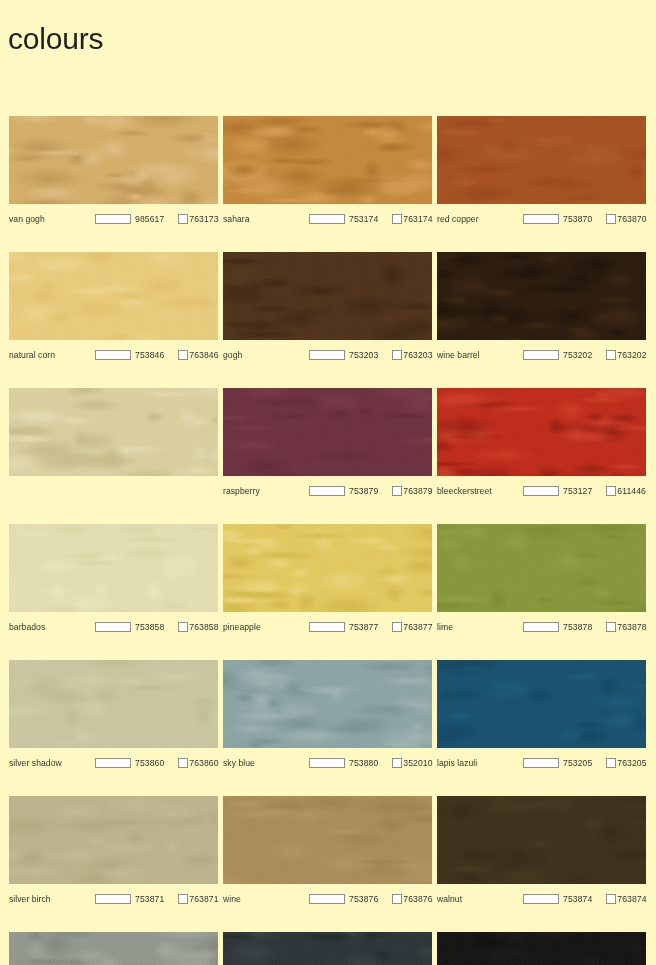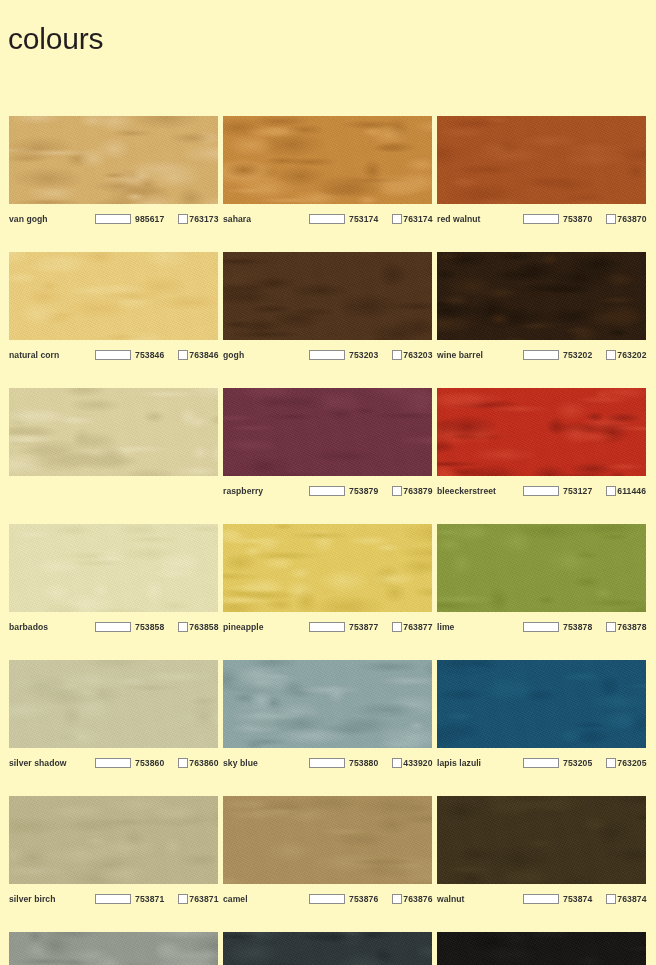--- a/index.html
+++ b/index.html
@@ -37,21 +37,20 @@
     top: 116px;
     width: 638px;
     display: grid;
     grid-template-columns: repeat(3, 209px);
     grid-column-gap: 5px;
     grid-row-gap: 23px;
   }
 
   .swatch-cell {
     width: 209px;
-    font-weight: bold;
   }
 
   .swatch-chip {
     position: relative;
     width: 209px;
     height: 88px;
     overflow: hidden;
   }
 
   .swatch-chip .tex {
@@ -136,21 +135,21 @@
           <span class="box-small"></span>
           <span class="code second">763174</span>
         </div>
       </div>
       <div class="swatch-cell">
         <div class="swatch-chip" style="background: rgb(169, 80, 31);">
           <div class="tex" style="background-image: radial-gradient(11% 13.3% at 27.5% 37.1%, rgb(187, 101, 48) 0%, rgba(0, 0, 0, 0) 72%), radial-gradient(7% 13.9% at 95.2% 63%, rgb(141, 63, 21) 0%, rgba(0, 0, 0, 0) 72%), radial-gradient(19.9% 11.3% at 53.4% 28.1%, rgb(187, 101, 48) 0%, rgba(0, 0, 0, 0) 72%), radial-gradient(19.1% 12.3% at 62.5% 77.5%, rgb(141, 63, 21) 0%, rgba(0, 0, 0, 0) 72%), radial-gradient(11.1% 9.2% at 13.4% 75.2%, rgb(187, 101, 48) 0%, rgba(0, 0, 0, 0) 72%), radial-gradient(17.1% 20% at 1.1% 42.9%, rgb(141, 63, 21) 0%, rgba(0, 0, 0, 0) 72%), radial-gradient(24.2% 12.5% at 35.9% 44.8%, rgb(187, 101, 48) 0%, rgba(0, 0, 0, 0) 72%), radial-gradient(10.1% 14.5% at 31.7% 37.4%, rgb(141, 63, 21) 0%, rgba(0, 0, 0, 0) 72%), radial-gradient(20.3% 10.3% at 72.1% 100.1%, rgb(187, 101, 48) 0%, rgba(0, 0, 0, 0) 72%), radial-gradient(19.7% 8.6% at 17% 8.3%, rgb(141, 63, 21) 0%, rgba(0, 0, 0, 0) 72%), radial-gradient(17.2% 8.6% at 11.5% 18.8%, rgb(187, 101, 48) 0%, rgba(0, 0, 0, 0) 72%), radial-gradient(22.7% 8.9% at 23.6% 60.9%, rgb(141, 63, 21) 0%, rgba(0, 0, 0, 0) 72%), radial-gradient(18.9% 11.1% at 75.1% 37.2%, rgb(187, 101, 48) 0%, rgba(0, 0, 0, 0) 72%), radial-gradient(25.8% 18.1% at 22.2% 88.8%, rgb(141, 63, 21) 0%, rgba(0, 0, 0, 0) 72%), radial-gradient(17.7% 10.5% at 29.1% 98.9%, rgb(187, 101, 48) 0%, rgba(0, 0, 0, 0) 72%), radial-gradient(15.2% 14.9% at 71.6% 96.9%, rgb(141, 63, 21) 0%, rgba(0, 0, 0, 0) 72%), radial-gradient(9.2% 5.6% at 28.9% 4.7%, rgb(187, 101, 48) 0%, rgba(0, 0, 0, 0) 72%), radial-gradient(18.6% 9.7% at 53.9% 75.1%, rgb(141, 63, 21) 0%, rgba(0, 0, 0, 0) 72%), radial-gradient(21.8% 14.5% at 75.8% 48.8%, rgb(187, 101, 48) 0%, rgba(0, 0, 0, 0) 72%), radial-gradient(20.7% 13.9% at 101.2% 43.9%, rgb(141, 63, 21) 0%, rgba(0, 0, 0, 0) 72%); opacity: 0.46;"></div>
           <div class="tex" style="background-image: repeating-linear-gradient(27deg, rgba(255, 255, 255, 0.05) 0px, rgba(255, 255, 255, 0.05) 1px, rgba(0, 0, 0, 0.05) 1px, rgba(0, 0, 0, 0.05) 2px), repeating-linear-gradient(117deg, rgba(255, 255, 255, 0.04) 0px, rgba(255, 255, 255, 0.04) 1px, rgba(0, 0, 0, 0.04) 1px, rgba(0, 0, 0, 0.04) 2px); opacity: 0.55;"></div>
         </div>
         <div class="swatch-meta">
-          <span class="swatch-name">red walnut</span>
+          <span class="swatch-name">red copper</span>
           <span class="box-wide"></span>
           <span class="code">753870</span>
           <span class="box-small"></span>
           <span class="code second">763870</span>
         </div>
       </div>
       <div class="swatch-cell">
         <div class="swatch-chip" style="background: rgb(237, 207, 124);">
           <div class="tex" style="background-image: radial-gradient(19.1% 11.9% at 24.6% 10.6%, rgb(246, 227, 164) 0%, rgba(0, 0, 0, 0) 72%), radial-gradient(16.8% 16% at 73% 39%, rgb(221, 185, 95) 0%, rgba(0, 0, 0, 0) 72%), radial-gradient(15.6% 17.9% at 64.4% 101.6%, rgb(246, 227, 164) 0%, rgba(0, 0, 0, 0) 72%), radial-gradient(13.1% 13.2% at 17% 50.8%, rgb(221, 185, 95) 0%, rgba(0, 0, 0, 0) 72%), radial-gradient(14.9% 18.3% at 14% 70.1%, rgb(246, 227, 164) 0%, rgba(0, 0, 0, 0) 72%), radial-gradient(6.1% 10% at 19.5% 39%, rgb(221, 185, 95) 0%, rgba(0, 0, 0, 0) 72%), radial-gradient(15.2% 19.3% at 74.8% 6.2%, rgb(246, 227, 164) 0%, rgba(0, 0, 0, 0) 72%), radial-gradient(12.3% 13% at 43.5% 5%, rgb(221, 185, 95) 0%, rgba(0, 0, 0, 0) 72%), radial-gradient(20.3% 8.5% at 51.7% 41.9%, rgb(246, 227, 164) 0%, rgba(0, 0, 0, 0) 72%), radial-gradient(18.8% 8.8% at 59.4% 50.2%, rgb(221, 185, 95) 0%, rgba(0, 0, 0, 0) 72%), radial-gradient(22.3% 10.6% at 23% 16.9%, rgb(246, 227, 164) 0%, rgba(0, 0, 0, 0) 72%), radial-gradient(11.5% 8.3% at 22.2% 75.7%, rgb(221, 185, 95) 0%, rgba(0, 0, 0, 0) 72%), radial-gradient(17.2% 8.3% at 40.2% 44.1%, rgb(246, 227, 164) 0%, rgba(0, 0, 0, 0) 72%), radial-gradient(18.3% 5.8% at 21.8% 71.2%, rgb(221, 185, 95) 0%, rgba(0, 0, 0, 0) 72%), radial-gradient(13.1% 19.9% at 0.4% 1.6%, rgb(246, 227, 164) 0%, rgba(0, 0, 0, 0) 72%), radial-gradient(23.7% 12.7% at 86.4% 57.3%, rgb(221, 185, 95) 0%, rgba(0, 0, 0, 0) 72%), radial-gradient(13.5% 9.3% at 5.1% 29.2%, rgb(246, 227, 164) 0%, rgba(0, 0, 0, 0) 72%), radial-gradient(18.4% 6% at 55.6% 96.9%, rgb(221, 185, 95) 0%, rgba(0, 0, 0, 0) 72%), radial-gradient(11.7% 16.4% at 59.5% 55.1%, rgb(246, 227, 164) 0%, rgba(0, 0, 0, 0) 72%), radial-gradient(21.2% 15.8% at 42.4% 64.2%, rgb(221, 185, 95) 0%, rgba(0, 0, 0, 0) 72%); opacity: 0.46;"></div>
           <div class="tex" style="background-image: repeating-linear-gradient(27deg, rgba(255, 255, 255, 0.05) 0px, rgba(255, 255, 255, 0.05) 1px, rgba(0, 0, 0, 0.05) 1px, rgba(0, 0, 0, 0.05) 2px), repeating-linear-gradient(117deg, rgba(255, 255, 255, 0.04) 0px, rgba(255, 255, 255, 0.04) 1px, rgba(0, 0, 0, 0.04) 1px, rgba(0, 0, 0, 0.04) 2px); opacity: 0.55;"></div>
@@ -276,21 +275,21 @@
       <div class="swatch-cell">
         <div class="swatch-chip" style="background: rgb(142, 166, 166);">
           <div class="tex" style="background-image: radial-gradient(21.5% 8.4% at 89.5% 23.8%, rgb(168, 188, 187) 0%, rgba(0, 0, 0, 0) 72%), radial-gradient(16.7% 10.4% at 23.8% 2.3%, rgb(116, 144, 143) 0%, rgba(0, 0, 0, 0) 72%), radial-gradient(25.4% 15.9% at 19.3% 25.3%, rgb(168, 188, 187) 0%, rgba(0, 0, 0, 0) 72%), radial-gradient(24.4% 12.8% at 78.6% 56.9%, rgb(116, 144, 143) 0%, rgba(0, 0, 0, 0) 72%), radial-gradient(23.1% 8.1% at 50.2% 34.1%, rgb(168, 188, 187) 0%, rgba(0, 0, 0, 0) 72%), radial-gradient(7.9% 9.8% at 32.8% 28.9%, rgb(116, 144, 143) 0%, rgba(0, 0, 0, 0) 72%), radial-gradient(20% 20.2% at 17.6% 63.1%, rgb(168, 188, 187) 0%, rgba(0, 0, 0, 0) 72%), radial-gradient(6.6% 7% at 14.9% 96.8%, rgb(116, 144, 143) 0%, rgba(0, 0, 0, 0) 72%), radial-gradient(25.2% 13.8% at 42.5% 86.4%, rgb(168, 188, 187) 0%, rgba(0, 0, 0, 0) 72%), radial-gradient(21.5% 9.2% at 80% 7.6%, rgb(116, 144, 143) 0%, rgba(0, 0, 0, 0) 72%), radial-gradient(20.4% 17.7% at 91.3% 51.6%, rgb(168, 188, 187) 0%, rgba(0, 0, 0, 0) 72%), radial-gradient(10.6% 6.6% at 13.6% 59.2%, rgb(116, 144, 143) 0%, rgba(0, 0, 0, 0) 72%), radial-gradient(22.2% 6.5% at 22.9% 63.8%, rgb(168, 188, 187) 0%, rgba(0, 0, 0, 0) 72%), radial-gradient(18% 18.9% at 36.8% 71.8%, rgb(116, 144, 143) 0%, rgba(0, 0, 0, 0) 72%), radial-gradient(17.6% 14.7% at 15.6% 16.5%, rgb(168, 188, 187) 0%, rgba(0, 0, 0, 0) 72%), radial-gradient(15.6% 6.7% at 19.7% 93%, rgb(116, 144, 143) 0%, rgba(0, 0, 0, 0) 72%), radial-gradient(12.5% 5.3% at 24.6% 18.9%, rgb(168, 188, 187) 0%, rgba(0, 0, 0, 0) 72%), radial-gradient(19.3% 16.9% at 13.7% 27.8%, rgb(116, 144, 143) 0%, rgba(0, 0, 0, 0) 72%), radial-gradient(14.8% 20.6% at 35.8% 60.6%, rgb(168, 188, 187) 0%, rgba(0, 0, 0, 0) 72%), radial-gradient(17.5% 19.6% at 20.2% 66.1%, rgb(116, 144, 143) 0%, rgba(0, 0, 0, 0) 72%), radial-gradient(9.2% 7.9% at 77.3% 58.3%, rgb(168, 188, 187) 0%, rgba(0, 0, 0, 0) 72%), radial-gradient(13.4% 10.8% at 36.5% 36%, rgb(116, 144, 143) 0%, rgba(0, 0, 0, 0) 72%), radial-gradient(6.1% 8.4% at 92.7% 74.8%, rgb(168, 188, 187) 0%, rgba(0, 0, 0, 0) 72%), radial-gradient(20.5% 14.3% at 67.7% 73.4%, rgb(116, 144, 143) 0%, rgba(0, 0, 0, 0) 72%), radial-gradient(24.5% 19.9% at 91.1% 88.3%, rgb(168, 188, 187) 0%, rgba(0, 0, 0, 0) 72%), radial-gradient(11.8% 14.4% at 103.7% 10.3%, rgb(116, 144, 143) 0%, rgba(0, 0, 0, 0) 72%), radial-gradient(6.7% 14.7% at 54.3% 38.5%, rgb(168, 188, 187) 0%, rgba(0, 0, 0, 0) 72%), radial-gradient(21.5% 10.7% at 60.9% 79%, rgb(116, 144, 143) 0%, rgba(0, 0, 0, 0) 72%), radial-gradient(7.9% 16.2% at 18.4% 46%, rgb(168, 188, 187) 0%, rgba(0, 0, 0, 0) 72%), radial-gradient(21% 19.9% at 2.3% 22.8%, rgb(116, 144, 143) 0%, rgba(0, 0, 0, 0) 72%), radial-gradient(17.8% 9.7% at 15.4% 77.5%, rgb(168, 188, 187) 0%, rgba(0, 0, 0, 0) 72%), radial-gradient(7.6% 8.6% at 10% 43.1%, rgb(116, 144, 143) 0%, rgba(0, 0, 0, 0) 72%), radial-gradient(16.9% 8.5% at 85.2% 95.7%, rgb(168, 188, 187) 0%, rgba(0, 0, 0, 0) 72%), radial-gradient(6.7% 11.8% at 23.8% 49%, rgb(116, 144, 143) 0%, rgba(0, 0, 0, 0) 72%); opacity: 0.72;"></div>
           <div class="tex" style="background-image: repeating-linear-gradient(27deg, rgba(255, 255, 255, 0.05) 0px, rgba(255, 255, 255, 0.05) 1px, rgba(0, 0, 0, 0.05) 1px, rgba(0, 0, 0, 0.05) 2px), repeating-linear-gradient(117deg, rgba(255, 255, 255, 0.04) 0px, rgba(255, 255, 255, 0.04) 1px, rgba(0, 0, 0, 0.04) 1px, rgba(0, 0, 0, 0.04) 2px); opacity: 0.55;"></div>
         </div>
         <div class="swatch-meta">
           <span class="swatch-name">sky blue</span>
           <span class="box-wide"></span>
           <span class="code">753880</span>
           <span class="box-small"></span>
-          <span class="code second">433920</span>
+          <span class="code second">352010</span>
         </div>
       </div>
       <div class="swatch-cell">
         <div class="swatch-chip" style="background: rgb(21, 80, 111);">
           <div class="tex" style="background-image: radial-gradient(15.8% 19% at 88.3% 68.5%, rgb(34, 102, 133) 0%, rgba(0, 0, 0, 0) 72%), radial-gradient(22.3% 19.6% at 9.5% 4.4%, rgb(13, 60, 86) 0%, rgba(0, 0, 0, 0) 72%), radial-gradient(16.7% 7.3% at 12.5% 9.2%, rgb(34, 102, 133) 0%, rgba(0, 0, 0, 0) 72%), radial-gradient(16.4% 9.7% at 11.3% 39.3%, rgb(13, 60, 86) 0%, rgba(0, 0, 0, 0) 72%), radial-gradient(7.2% 11.2% at 89.2% 70.2%, rgb(34, 102, 133) 0%, rgba(0, 0, 0, 0) 72%), radial-gradient(13.9% 20.6% at 2.3% 85.3%, rgb(13, 60, 86) 0%, rgba(0, 0, 0, 0) 72%), radial-gradient(25.2% 5.1% at 103.8% 29.4%, rgb(34, 102, 133) 0%, rgba(0, 0, 0, 0) 72%), radial-gradient(11.2% 11.2% at 49.4% 39.8%, rgb(13, 60, 86) 0%, rgba(0, 0, 0, 0) 72%), radial-gradient(14.7% 8.6% at 69.1% 18.9%, rgb(34, 102, 133) 0%, rgba(0, 0, 0, 0) 72%), radial-gradient(15.4% 15.9% at 19.1% 4.1%, rgb(13, 60, 86) 0%, rgba(0, 0, 0, 0) 72%), radial-gradient(7.9% 14.1% at 63.6% 86.4%, rgb(34, 102, 133) 0%, rgba(0, 0, 0, 0) 72%), radial-gradient(12.6% 13.6% at 74.3% 87.3%, rgb(13, 60, 86) 0%, rgba(0, 0, 0, 0) 72%), radial-gradient(20.5% 20.8% at 34.5% 32.7%, rgb(34, 102, 133) 0%, rgba(0, 0, 0, 0) 72%), radial-gradient(10.5% 14.7% at 97% 71.3%, rgb(13, 60, 86) 0%, rgba(0, 0, 0, 0) 72%), radial-gradient(20.9% 14.6% at 87.2% 47.9%, rgb(34, 102, 133) 0%, rgba(0, 0, 0, 0) 72%), radial-gradient(13.7% 14.4% at 11.4% 80.5%, rgb(13, 60, 86) 0%, rgba(0, 0, 0, 0) 72%), radial-gradient(12.4% 7.5% at 11% 64%, rgb(34, 102, 133) 0%, rgba(0, 0, 0, 0) 72%), radial-gradient(12.9% 6.1% at 73.1% 73.9%, rgb(13, 60, 86) 0%, rgba(0, 0, 0, 0) 72%), radial-gradient(8.4% 7.5% at 19.2% 9%, rgb(34, 102, 133) 0%, rgba(0, 0, 0, 0) 72%), radial-gradient(6.8% 19.3% at 82.9% 29.7%, rgb(13, 60, 86) 0%, rgba(0, 0, 0, 0) 72%); opacity: 0.46;"></div>
           <div class="tex" style="background-image: repeating-linear-gradient(27deg, rgba(255, 255, 255, 0.05) 0px, rgba(255, 255, 255, 0.05) 1px, rgba(0, 0, 0, 0.05) 1px, rgba(0, 0, 0, 0.05) 2px), repeating-linear-gradient(117deg, rgba(255, 255, 255, 0.04) 0px, rgba(255, 255, 255, 0.04) 1px, rgba(0, 0, 0, 0.04) 1px, rgba(0, 0, 0, 0.04) 2px); opacity: 0.55;"></div>
         </div>
         <div class="swatch-meta">
           <span class="swatch-name">lapis lazuli</span>
           <span class="box-wide"></span>
@@ -311,21 +310,21 @@
           <span class="box-small"></span>
           <span class="code second">763871</span>
         </div>
       </div>
       <div class="swatch-cell">
         <div class="swatch-chip" style="background: rgb(171, 143, 91);">
           <div class="tex" style="background-image: radial-gradient(17.2% 6.3% at 57.8% 40.3%, rgb(190, 163, 111) 0%, rgba(0, 0, 0, 0) 72%), radial-gradient(20.4% 13.3% at 51.7% 7.8%, rgb(147, 121, 71) 0%, rgba(0, 0, 0, 0) 72%), radial-gradient(23.5% 15.9% at 101.7% 91.7%, rgb(190, 163, 111) 0%, rgba(0, 0, 0, 0) 72%), radial-gradient(18.2% 12.2% at 102.5% 101.9%, rgb(147, 121, 71) 0%, rgba(0, 0, 0, 0) 72%), radial-gradient(19.7% 6.5% at 25.8% 18.1%, rgb(190, 163, 111) 0%, rgba(0, 0, 0, 0) 72%), radial-gradient(24.8% 19% at 82.2% 12.1%, rgb(147, 121, 71) 0%, rgba(0, 0, 0, 0) 72%), radial-gradient(23% 8.5% at 16.1% 21.1%, rgb(190, 163, 111) 0%, rgba(0, 0, 0, 0) 72%), radial-gradient(20.5% 15.1% at 30.6% 13%, rgb(147, 121, 71) 0%, rgba(0, 0, 0, 0) 72%), radial-gradient(18.7% 9% at 12.5% 9.6%, rgb(190, 163, 111) 0%, rgba(0, 0, 0, 0) 72%), radial-gradient(24.8% 6.1% at 76.2% 75%, rgb(147, 121, 71) 0%, rgba(0, 0, 0, 0) 72%), radial-gradient(16.2% 17.8% at 31.6% 61.8%, rgb(190, 163, 111) 0%, rgba(0, 0, 0, 0) 72%), radial-gradient(18.6% 12.7% at 66.2% 49.4%, rgb(147, 121, 71) 0%, rgba(0, 0, 0, 0) 72%), radial-gradient(16.9% 15.4% at 40% 21.2%, rgb(190, 163, 111) 0%, rgba(0, 0, 0, 0) 72%), radial-gradient(19.9% 9.2% at 98.1% 25.9%, rgb(147, 121, 71) 0%, rgba(0, 0, 0, 0) 72%), radial-gradient(17.6% 8.7% at 0.4% 96.9%, rgb(190, 163, 111) 0%, rgba(0, 0, 0, 0) 72%), radial-gradient(12.8% 15.3% at 80.8% 32.8%, rgb(147, 121, 71) 0%, rgba(0, 0, 0, 0) 72%), radial-gradient(25.2% 16% at 91.4% 78.6%, rgb(190, 163, 111) 0%, rgba(0, 0, 0, 0) 72%), radial-gradient(9.3% 7.6% at 92.6% 13.5%, rgb(147, 121, 71) 0%, rgba(0, 0, 0, 0) 72%), radial-gradient(25.7% 16.4% at 60% 75.2%, rgb(190, 163, 111) 0%, rgba(0, 0, 0, 0) 72%), radial-gradient(25.2% 16.9% at 80.8% 81.2%, rgb(147, 121, 71) 0%, rgba(0, 0, 0, 0) 72%); opacity: 0.46;"></div>
           <div class="tex" style="background-image: repeating-linear-gradient(27deg, rgba(255, 255, 255, 0.05) 0px, rgba(255, 255, 255, 0.05) 1px, rgba(0, 0, 0, 0.05) 1px, rgba(0, 0, 0, 0.05) 2px), repeating-linear-gradient(117deg, rgba(255, 255, 255, 0.04) 0px, rgba(255, 255, 255, 0.04) 1px, rgba(0, 0, 0, 0.04) 1px, rgba(0, 0, 0, 0.04) 2px); opacity: 0.55;"></div>
         </div>
         <div class="swatch-meta">
-          <span class="swatch-name">camel</span>
+          <span class="swatch-name">wine</span>
           <span class="box-wide"></span>
           <span class="code">753876</span>
           <span class="box-small"></span>
           <span class="code second">763876</span>
         </div>
       </div>
       <div class="swatch-cell">
         <div class="swatch-chip" style="background: rgb(60, 48, 25);">
           <div class="tex" style="background-image: radial-gradient(18.8% 14.8% at 43% 92.3%, rgb(78, 64, 36) 0%, rgba(0, 0, 0, 0) 72%), radial-gradient(19.9% 19.1% at 38.6% 70.5%, rgb(43, 34, 16) 0%, rgba(0, 0, 0, 0) 72%), radial-gradient(22.6% 15.6% at 56.9% 8.5%, rgb(78, 64, 36) 0%, rgba(0, 0, 0, 0) 72%), radial-gradient(14.9% 11.9% at 19.6% 66.7%, rgb(43, 34, 16) 0%, rgba(0, 0, 0, 0) 72%), radial-gradient(10.6% 13.1% at 75.6% 32%, rgb(78, 64, 36) 0%, rgba(0, 0, 0, 0) 72%), radial-gradient(13.8% 20.1% at 69.5% 103.5%, rgb(43, 34, 16) 0%, rgba(0, 0, 0, 0) 72%), radial-gradient(17% 6.7% at 15.5% 83.4%, rgb(78, 64, 36) 0%, rgba(0, 0, 0, 0) 72%), radial-gradient(11.6% 18.9% at 16.2% 93.7%, rgb(43, 34, 16) 0%, rgba(0, 0, 0, 0) 72%), radial-gradient(13.1% 13.3% at 43.5% 9.8%, rgb(78, 64, 36) 0%, rgba(0, 0, 0, 0) 72%), radial-gradient(18.3% 9.7% at 99.9% 3.9%, rgb(43, 34, 16) 0%, rgba(0, 0, 0, 0) 72%), radial-gradient(16.4% 15.2% at 33.9% 12.9%, rgb(78, 64, 36) 0%, rgba(0, 0, 0, 0) 72%), radial-gradient(13.9% 5.9% at 48.4% 4.7%, rgb(43, 34, 16) 0%, rgba(0, 0, 0, 0) 72%), radial-gradient(12.2% 15.8% at 30.3% 1.3%, rgb(78, 64, 36) 0%, rgba(0, 0, 0, 0) 72%), radial-gradient(18.2% 12.8% at 94% 66.8%, rgb(43, 34, 16) 0%, rgba(0, 0, 0, 0) 72%), radial-gradient(9.6% 8.5% at 49.4% 53.6%, rgb(78, 64, 36) 0%, rgba(0, 0, 0, 0) 72%), radial-gradient(12% 19.4% at 83.9% 41.2%, rgb(43, 34, 16) 0%, rgba(0, 0, 0, 0) 72%), radial-gradient(10.4% 6.2% at 57.7% 12.9%, rgb(78, 64, 36) 0%, rgba(0, 0, 0, 0) 72%), radial-gradient(13.3% 16% at 11.9% 17.6%, rgb(43, 34, 16) 0%, rgba(0, 0, 0, 0) 72%), radial-gradient(11.1% 15.4% at 18.2% 88.7%, rgb(78, 64, 36) 0%, rgba(0, 0, 0, 0) 72%), radial-gradient(6.2% 6.1% at 98.5% 24.5%, rgb(43, 34, 16) 0%, rgba(0, 0, 0, 0) 72%); opacity: 0.46;"></div>
           <div class="tex" style="background-image: repeating-linear-gradient(27deg, rgba(255, 255, 255, 0.05) 0px, rgba(255, 255, 255, 0.05) 1px, rgba(0, 0, 0, 0.05) 1px, rgba(0, 0, 0, 0.05) 2px), repeating-linear-gradient(117deg, rgba(255, 255, 255, 0.04) 0px, rgba(255, 255, 255, 0.04) 1px, rgba(0, 0, 0, 0.04) 1px, rgba(0, 0, 0, 0.04) 2px); opacity: 0.55;"></div>

